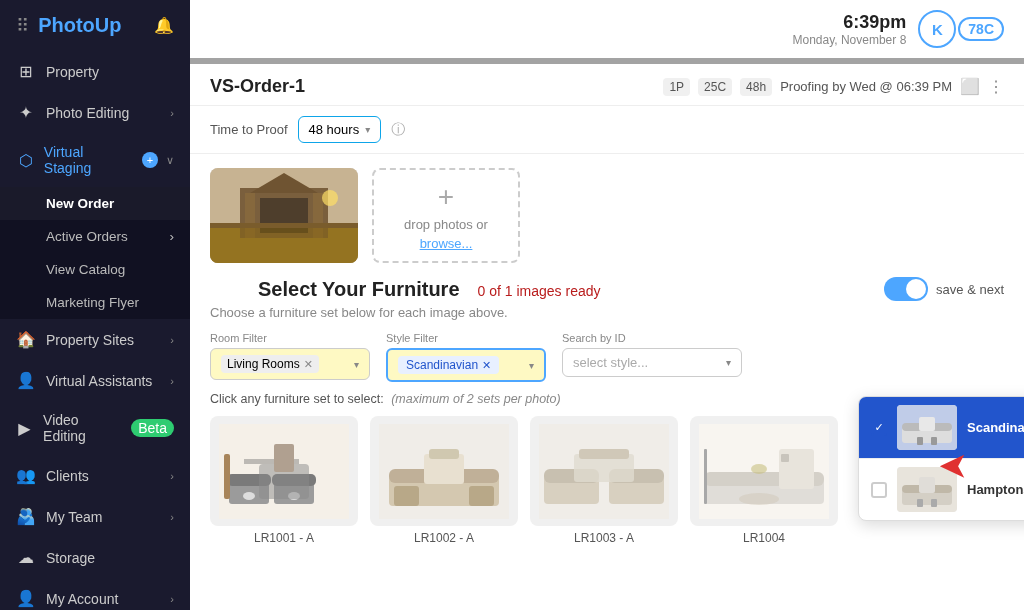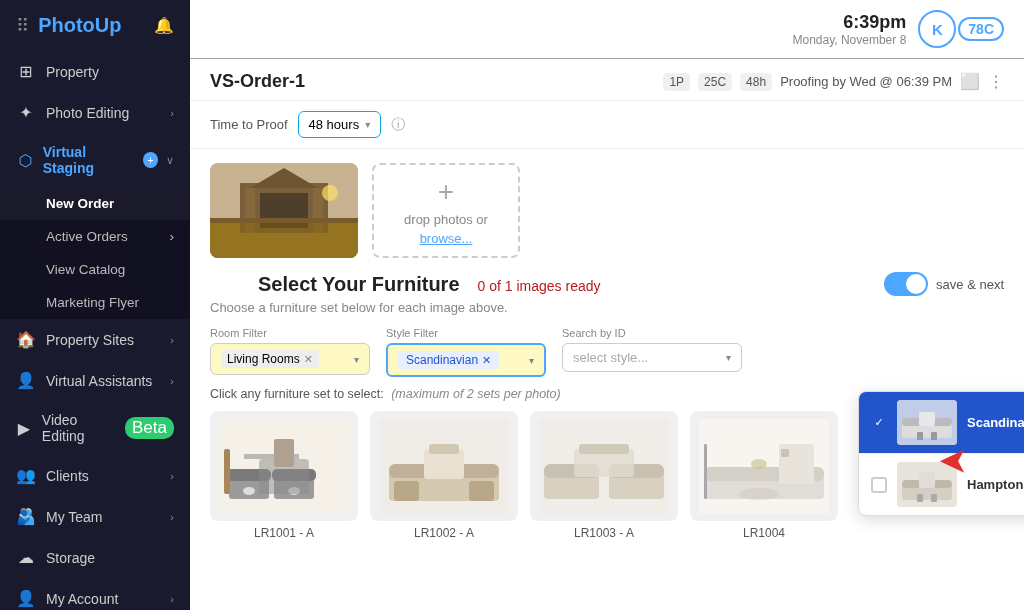--- a/index.html
+++ b/index.html
@@ -19,21 +19,21 @@
     .sidebar-submenu .sub-item.active { color: #fff; font-weight: 600; background: rgba(255,255,255,0.04); }
     .virtual-staging-header { display: flex; align-items: center; padding: 11px 16px; gap: 8px; cursor: pointer; color: #4da6ff; font-size: 14px; }
     .virtual-staging-header .icon { font-size: 16px; width: 20px; text-align: center; }
     .virtual-staging-header .plus-badge { background: #4da6ff; color: #fff; border-radius: 50%; width: 16px; height: 16px; font-size: 11px; display: flex; align-items: center; justify-content: center; }
     .virtual-staging-header .chevron { margin-left: auto; font-size: 11px; color: #888; }
 
     
     .main { flex: 1; display: flex; flex-direction: column; background: #f5f5f5; overflow: hidden; }
 
     
-    .topbar { background: #fff; padding: 10px 20px; display: flex; align-items: center; justify-content: flex-end; border-bottom: 1px solid #a3a3a3; }
+    .topbar { background: #fff; padding: 10px 20px; display: flex; align-items: center; justify-content: flex-end; border-bottom: 6px solid #a3a3a3; }
     .topbar-time { text-align: right; margin-right: 12px; }
     .topbar-time .time { font-size: 18px; font-weight: 700; color: #222; }
     .topbar-time .date { font-size: 12px; color: #888; }
     .avatar-btn { width: 38px; height: 38px; border-radius: 50%; border: 2px solid #4da6ff; background: #fff; color: #4da6ff; font-weight: 700; font-size: 15px; display: flex; align-items: center; justify-content: center; cursor: pointer; }
 
     
     .order-area { background: #fff; flex: 1; overflow-y: auto; padding: 0; }
     .order-header { display: flex; align-items: center; padding: 12px 20px 8px; border-bottom: 1px solid #eee; gap: 32px; }
     .order-title { font-size: 18px; font-weight: 700; color: #222; }
     .order-meta { display: flex; align-items: center; gap: 8px; margin-left: auto; font-size: 13px; color: #555; }
@@ -128,21 +128,21 @@
   </div>
 
   <div class="sidebar-item">
     <span class="icon">✦</span>
     <span>Photo Editing</span>
     <span class="chevron">›</span>
   </div>
 
   <div class="virtual-staging-header">
     <span class="icon" style="color:#4da6ff;">⬡</span>
-    <span style="color:#4da6ff; font-weight:700;">Virtual Staging</span>
+    <span style="color:#4da6ff; font-weight:400;">Virtual Staging</span>
     <span class="plus-badge">+</span>
     <span class="chevron">∨</span>
   </div>
   <div class="sidebar-submenu">
     <div class="sub-item active">
       <span>New Order</span>
     </div>
     <div class="sub-item">
       <span>Active Orders</span>
       <span class="chevron">›</span>
@@ -163,21 +163,21 @@
 
   <div class="sidebar-item">
     <span class="icon">👤</span>
     <span>Virtual Assistants</span>
     <span class="chevron">›</span>
   </div>
 
   <div class="sidebar-item">
     <span class="icon">▶</span>
     <span>Video Editing</span>
-    <span style="background:#2ecc71; color:#fff; border-radius:10px; padding:1px 7px; font-size:17px; margin-left:8px;">Beta</span>
+    <span style="background:#2ecc71; color:#fff; border-radius:10px; padding:1px 7px; font-size:14px; margin-left:8px;">Beta</span>
   </div>
 
   <div class="sidebar-item">
     <span class="icon">👥</span>
     <span>Clients</span>
     <span class="chevron">›</span>
   </div>
 
   <div class="sidebar-item">
     <span class="icon">🫂</span>

